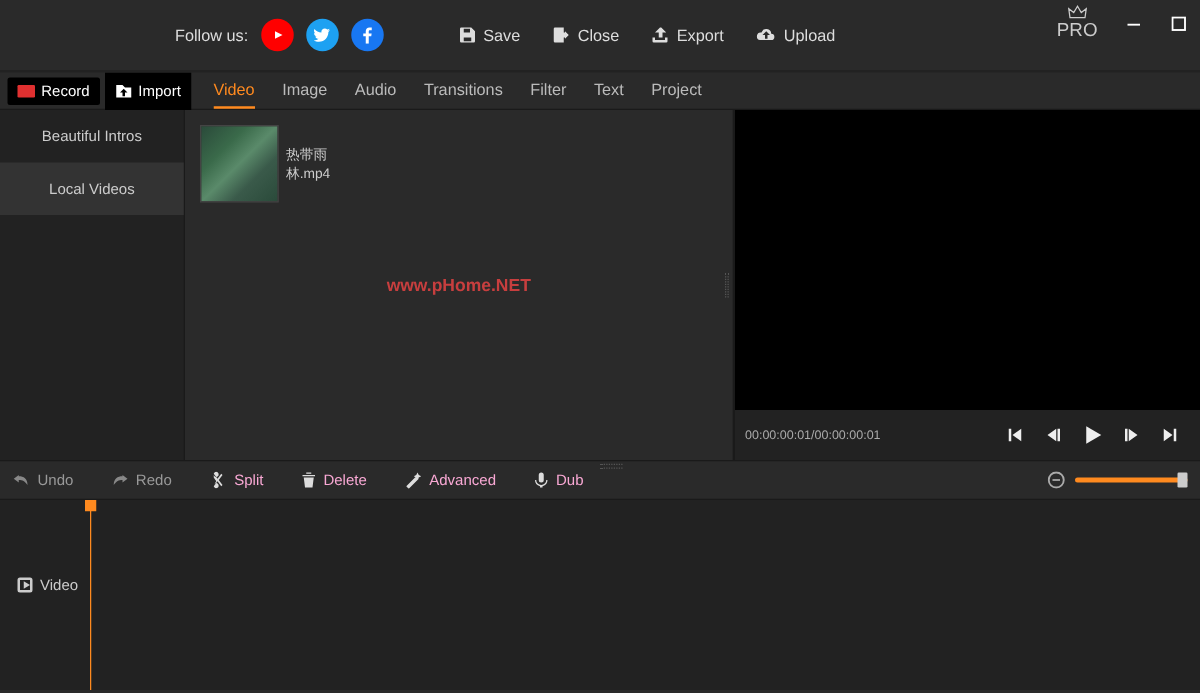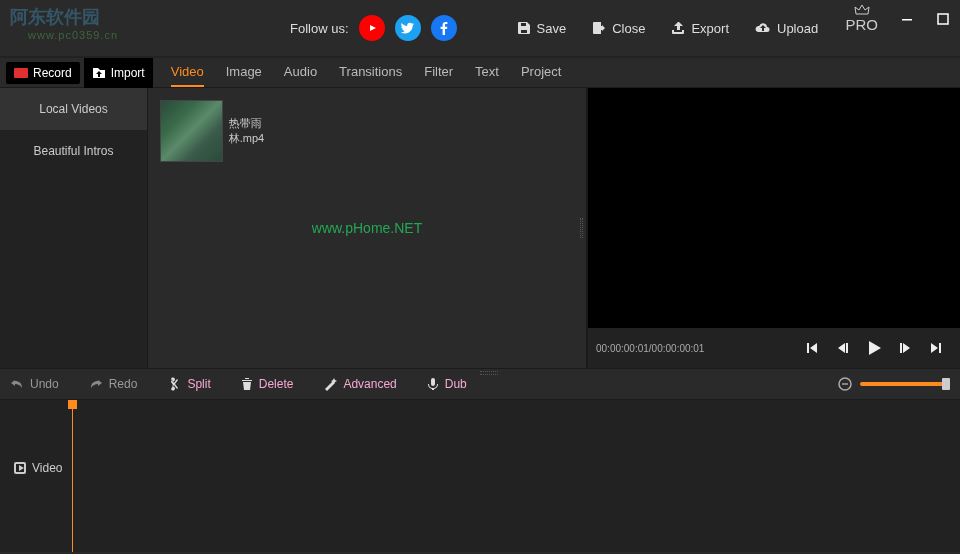--- a/index.html
+++ b/index.html
@@ -37,21 +37,21 @@
   
   .main { display: flex; height: 280px; }
   .sidebar { width: 148px; background: #222; border-right: 1px solid #1a1a1a; }
   .side-item { padding: 14px 16px; color: #ccc; font-size: 12px; cursor: pointer; text-align: center; }
   .side-item.selected { background: #333; }
 
   .media-grid { flex: 1; background: #2a2a2a; padding: 12px; position: relative; }
   .thumb { width: 108px; display: flex; flex-direction: row; align-items: center; gap: 6px; cursor: pointer; }
   .thumb-img { width: 108px; height: 62px; background: linear-gradient(135deg, #2a4a3a 0%, #3a6a4a 30%, #5a8a6a 50%, #3a5a4a 70%, #2a4a3a 100%); border:1px solid #444;}
   .thumb-label { color: #ccc; font-size: 11px; }
-  .center-wm { position: absolute; left: 50%; top: 50%; transform: translate(-50%,-50%); color: #22c55e; font-size: 14px; opacity:0.8;}
+  .center-wm { position: absolute; left: 50%; top: 50%; transform: translate(-50%,-50%); color: #ef4444; font-size: 14px; opacity:0.8;font-weight:bold;}
   .grid-border { position:absolute; right:0; top:0; bottom:0; width:10px; display:flex; align-items:center; justify-content:center;}
   .grid-handle { width:3px; height:20px; border-left:1px dotted #555; border-right:1px dotted #555;}
 
   .preview-panel { width: 374px; background: #1a1a1a; border-left: 2px solid #1a1a1a; display: flex; flex-direction: column; }
   .preview-screen { flex: 1; background: #000; }
   .preview-controls { height: 40px; background: #222; display: flex; align-items: center; padding: 0 8px; gap: 15px; }
   .timecode { color: #aaa; font-size: 10px; }
   .play-ctrls { display: flex; gap: 14px; align-items: center; margin-left: auto; margin-right: 8px;}
   .pc-btn { cursor: pointer; color: #eee; display:flex; align-items:center;}
 
@@ -72,24 +72,20 @@
   .track-label { color: #ccc; font-size: 12px; display:flex; align-items:center; gap:6px;}
   .track-icon { width:12px; height:12px; border:2px solid #ccc; border-radius:2px; position:relative;}
   .track-icon::after { content:''; position:absolute; left:3px; top:1px; border-left:5px solid #ccc; border-top:3px solid transparent; border-bottom:3px solid transparent;}
 
   svg { display:block; }
 </style>
 </head>
 <body>
 
 <div class="top-bar">
-  <div class="logo-area">
-    <div class="watermark-top">阿东软件园</div>
-    <div class="watermark-sub">www.pc0359.cn</div>
-  </div>
 
   <div class="follow">
     <span class="follow-label">Follow us:</span>
     <div class="social yt">
       <svg width="14" height="10" viewBox="0 0 14 10">
           <polygon points="5,2 11,5 5,8" fill="#fff"></polygon>
         </svg>
     </div>
     <div class="social tw">
       <svg width="14" height="12" viewBox="0 0 14 12">
@@ -167,22 +163,22 @@
     <div class="media-tab">Audio</div>
     <div class="media-tab">Transitions</div>
     <div class="media-tab">Filter</div>
     <div class="media-tab">Text</div>
     <div class="media-tab">Project</div>
   </div>
 </div>
 
 <div class="main">
   <div class="sidebar">
+    <div class="side-item">Beautiful Intros</div>
     <div class="side-item selected">Local Videos</div>
-    <div class="side-item">Beautiful Intros</div>
   </div>
 
   <div class="media-grid">
     <div class="thumb">
       <div class="thumb-img"></div>
       <div class="thumb-label">热带雨林.mp4</div>
     </div>
     <div class="center-wm">www.pHome.NET</div>
     <div class="grid-border">
         <div class="grid-handle"></div>

